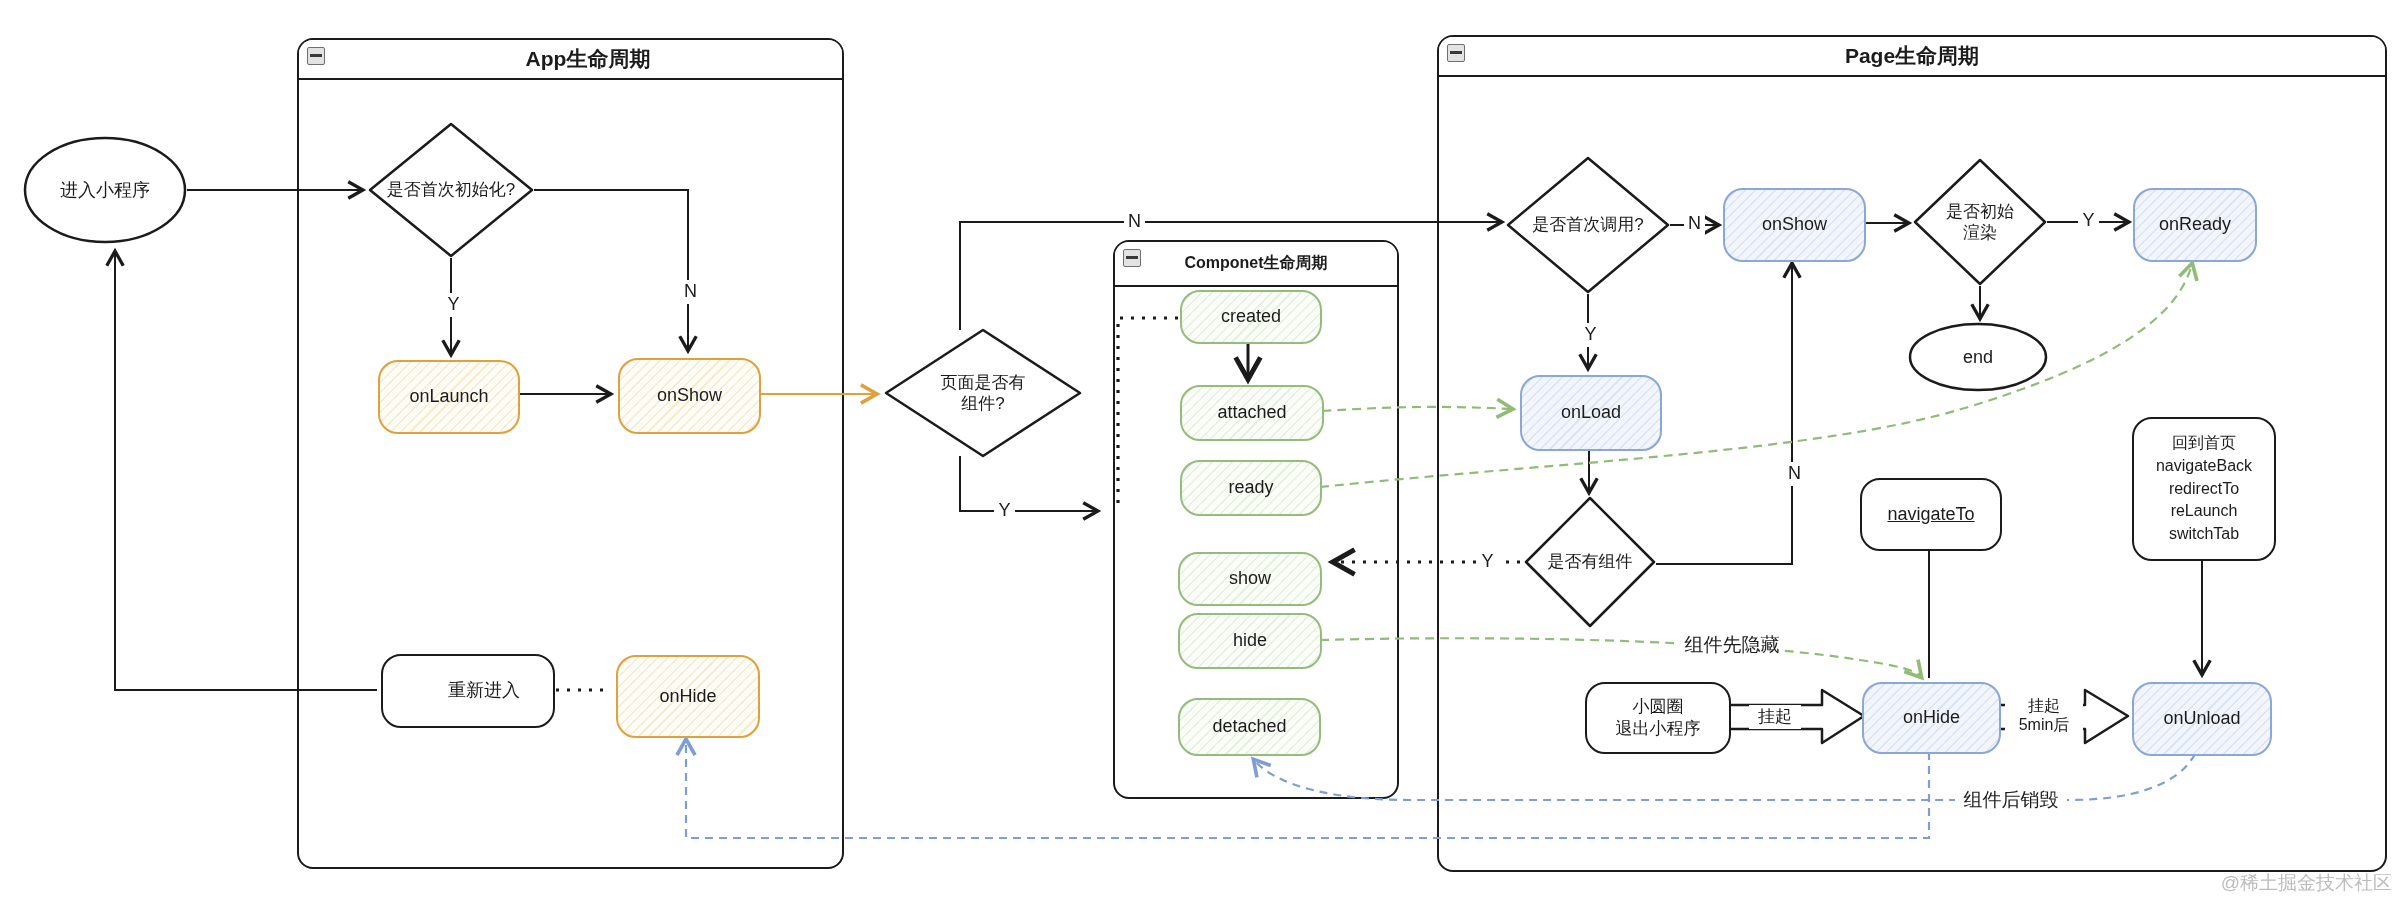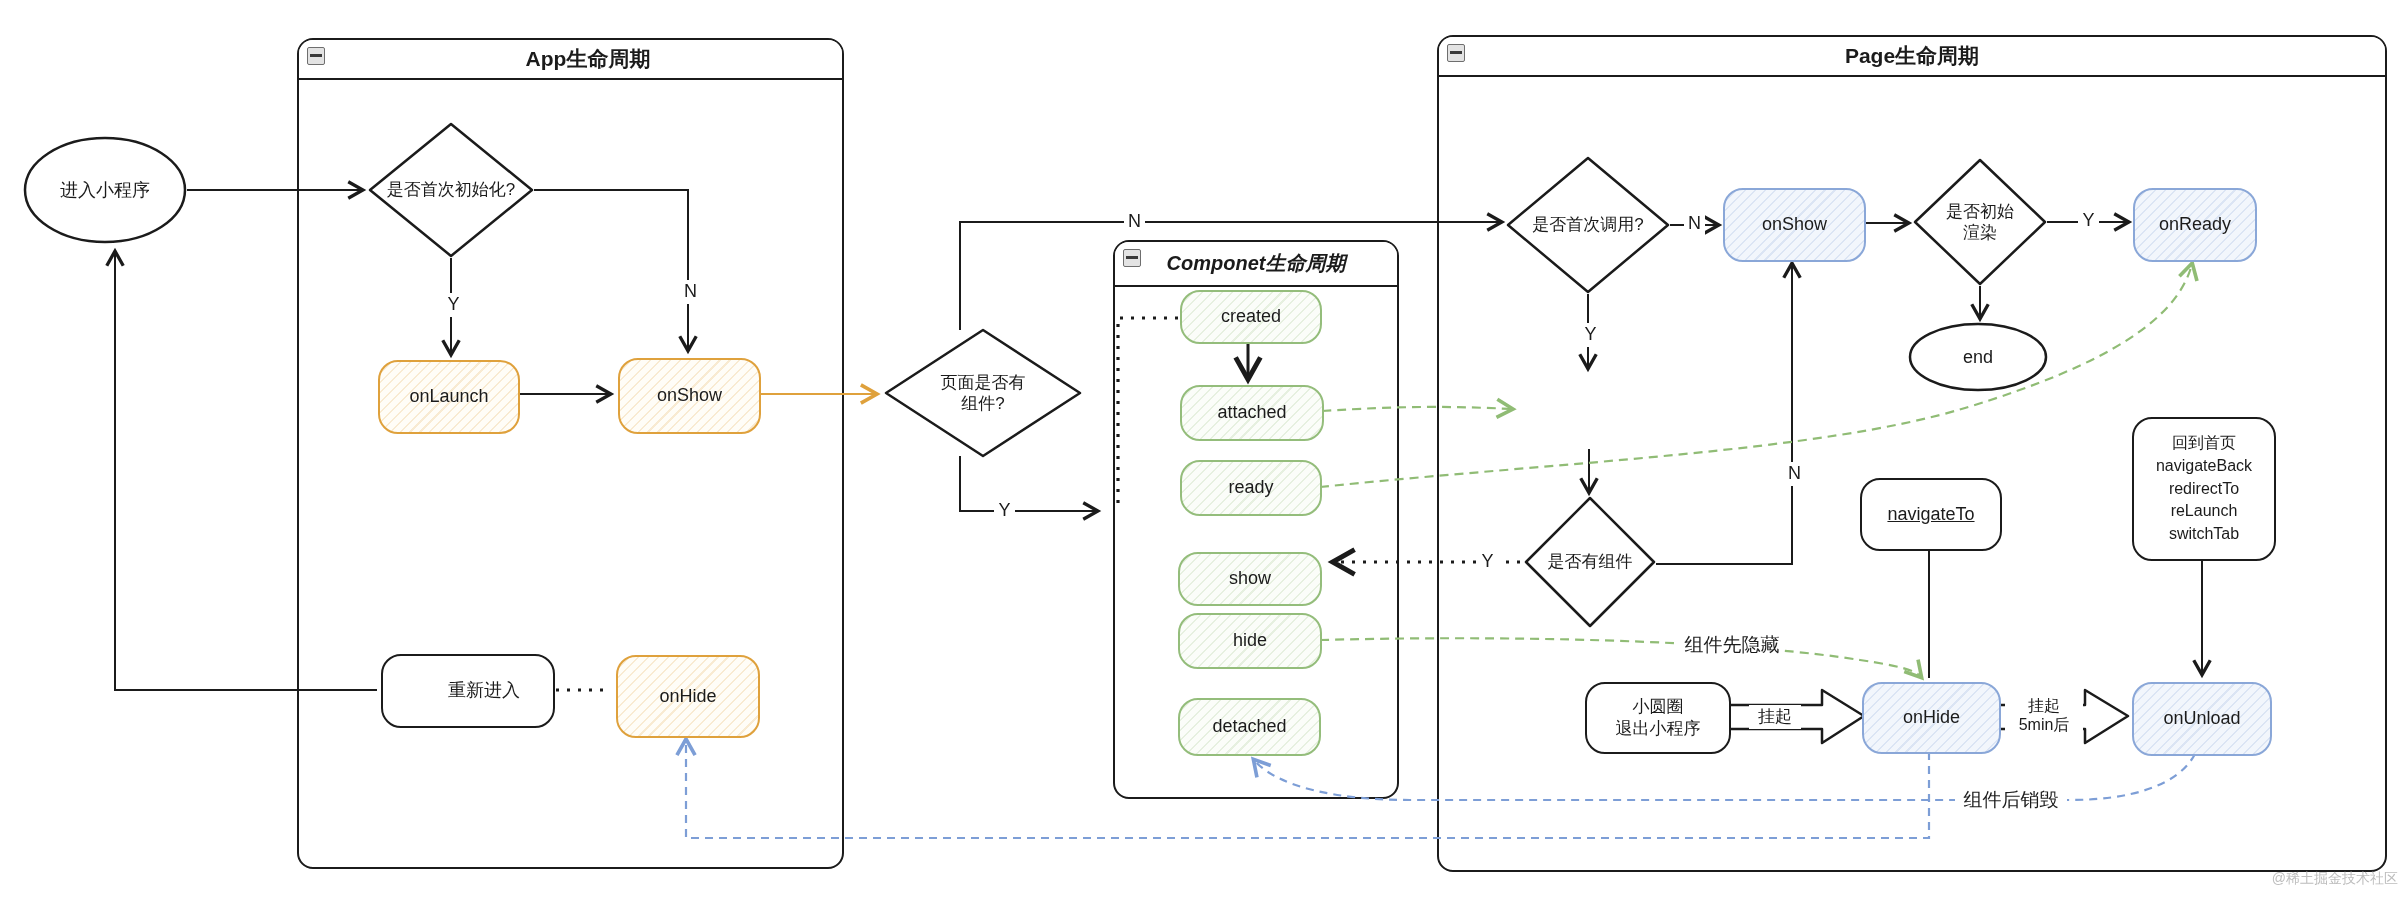--- a/index.html
+++ b/index.html
@@ -24,36 +24,36 @@
   .box.green{border:2px solid #94bd7b;
     background:repeating-linear-gradient(135deg,rgba(148,189,123,.20) 0 1.5px,rgba(0,0,0,0) 1.5px 7px),#fbfdf9;}
   .box.plain{border:2.5px solid #1b1b1b;background:#fff;}
   .dtext{position:absolute;z-index:3;display:flex;align-items:center;justify-content:center;
     text-align:center;font-size:17px;line-height:1.25;}
   .etext{position:absolute;z-index:3;display:flex;align-items:center;justify-content:center;
     text-align:center;font-size:18px;}
   .elabel{position:absolute;z-index:4;background:#fff;padding:0 2px;font-size:18px;line-height:1.2;
     display:flex;align-items:center;justify-content:center;text-align:center;}
   .ml{white-space:pre-line;}
-  .watermark{position:absolute;z-index:5;right:0;top:870px;color:#bdbdbd;font-size:14px;}
+  .watermark{position:absolute;z-index:5;right:6px;top:870px;color:#bdbdbd;font-size:19px;}
 </style>
 </head>
 <body>
 
 <div id="canvas">
 
   <div class="frame" style="left:297px;top:38px;width:543px;height:827px;">
     <div class="titlebar" style="height:38px;padding-left:35px;">
       <div class="minbtn"></div>
       <span>App生命周期</span>
     </div>
   </div>
 
   <div class="frame" style="left:1113px;top:240px;width:282px;height:555px;">
-    <div class="titlebar" style="height:43px;font-size:20px;font-style:italic;">
+    <div class="titlebar" style="height:43px;font-size:16px;">
       <div class="minbtn"></div>
       <span>Componet生命周期</span>
     </div>
   </div>
 
   <div class="frame" style="left:1437px;top:35px;width:946px;height:833px;">
     <div class="titlebar" style="height:38px;">
       <div class="minbtn"></div>
       <span>Page生命周期</span>
     </div>
@@ -150,20 +150,23 @@
   <div class="box green" style="left:1178px;top:698px;width:139px;height:54px;">
     <span>detached</span>
   </div>
 
   <div class="box blue" style="left:1723px;top:188px;width:139px;height:70px;">
     <span>onShow</span>
   </div>
   <div class="box blue" style="left:2133px;top:188px;width:120px;height:70px;">
     <span>onReady</span>
   </div>
+  <div class="box blue" style="left:1520px;top:375px;width:138px;height:72px;">
+    <span>onLoad</span>
+  </div>
   <div class="box plain" style="left:1860px;top:478px;width:138px;height:69px;text-decoration:underline;">
     <span>navigateTo</span>
   </div>
   <div class="box plain ml" style="left:2132px;top:417px;width:140px;height:140px;font-size:16px;line-height:1.42;">
     <span class="ml">回到首页
 navigateBack
 redirectTo
 reLaunch
 switchTab</span>
   </div>

